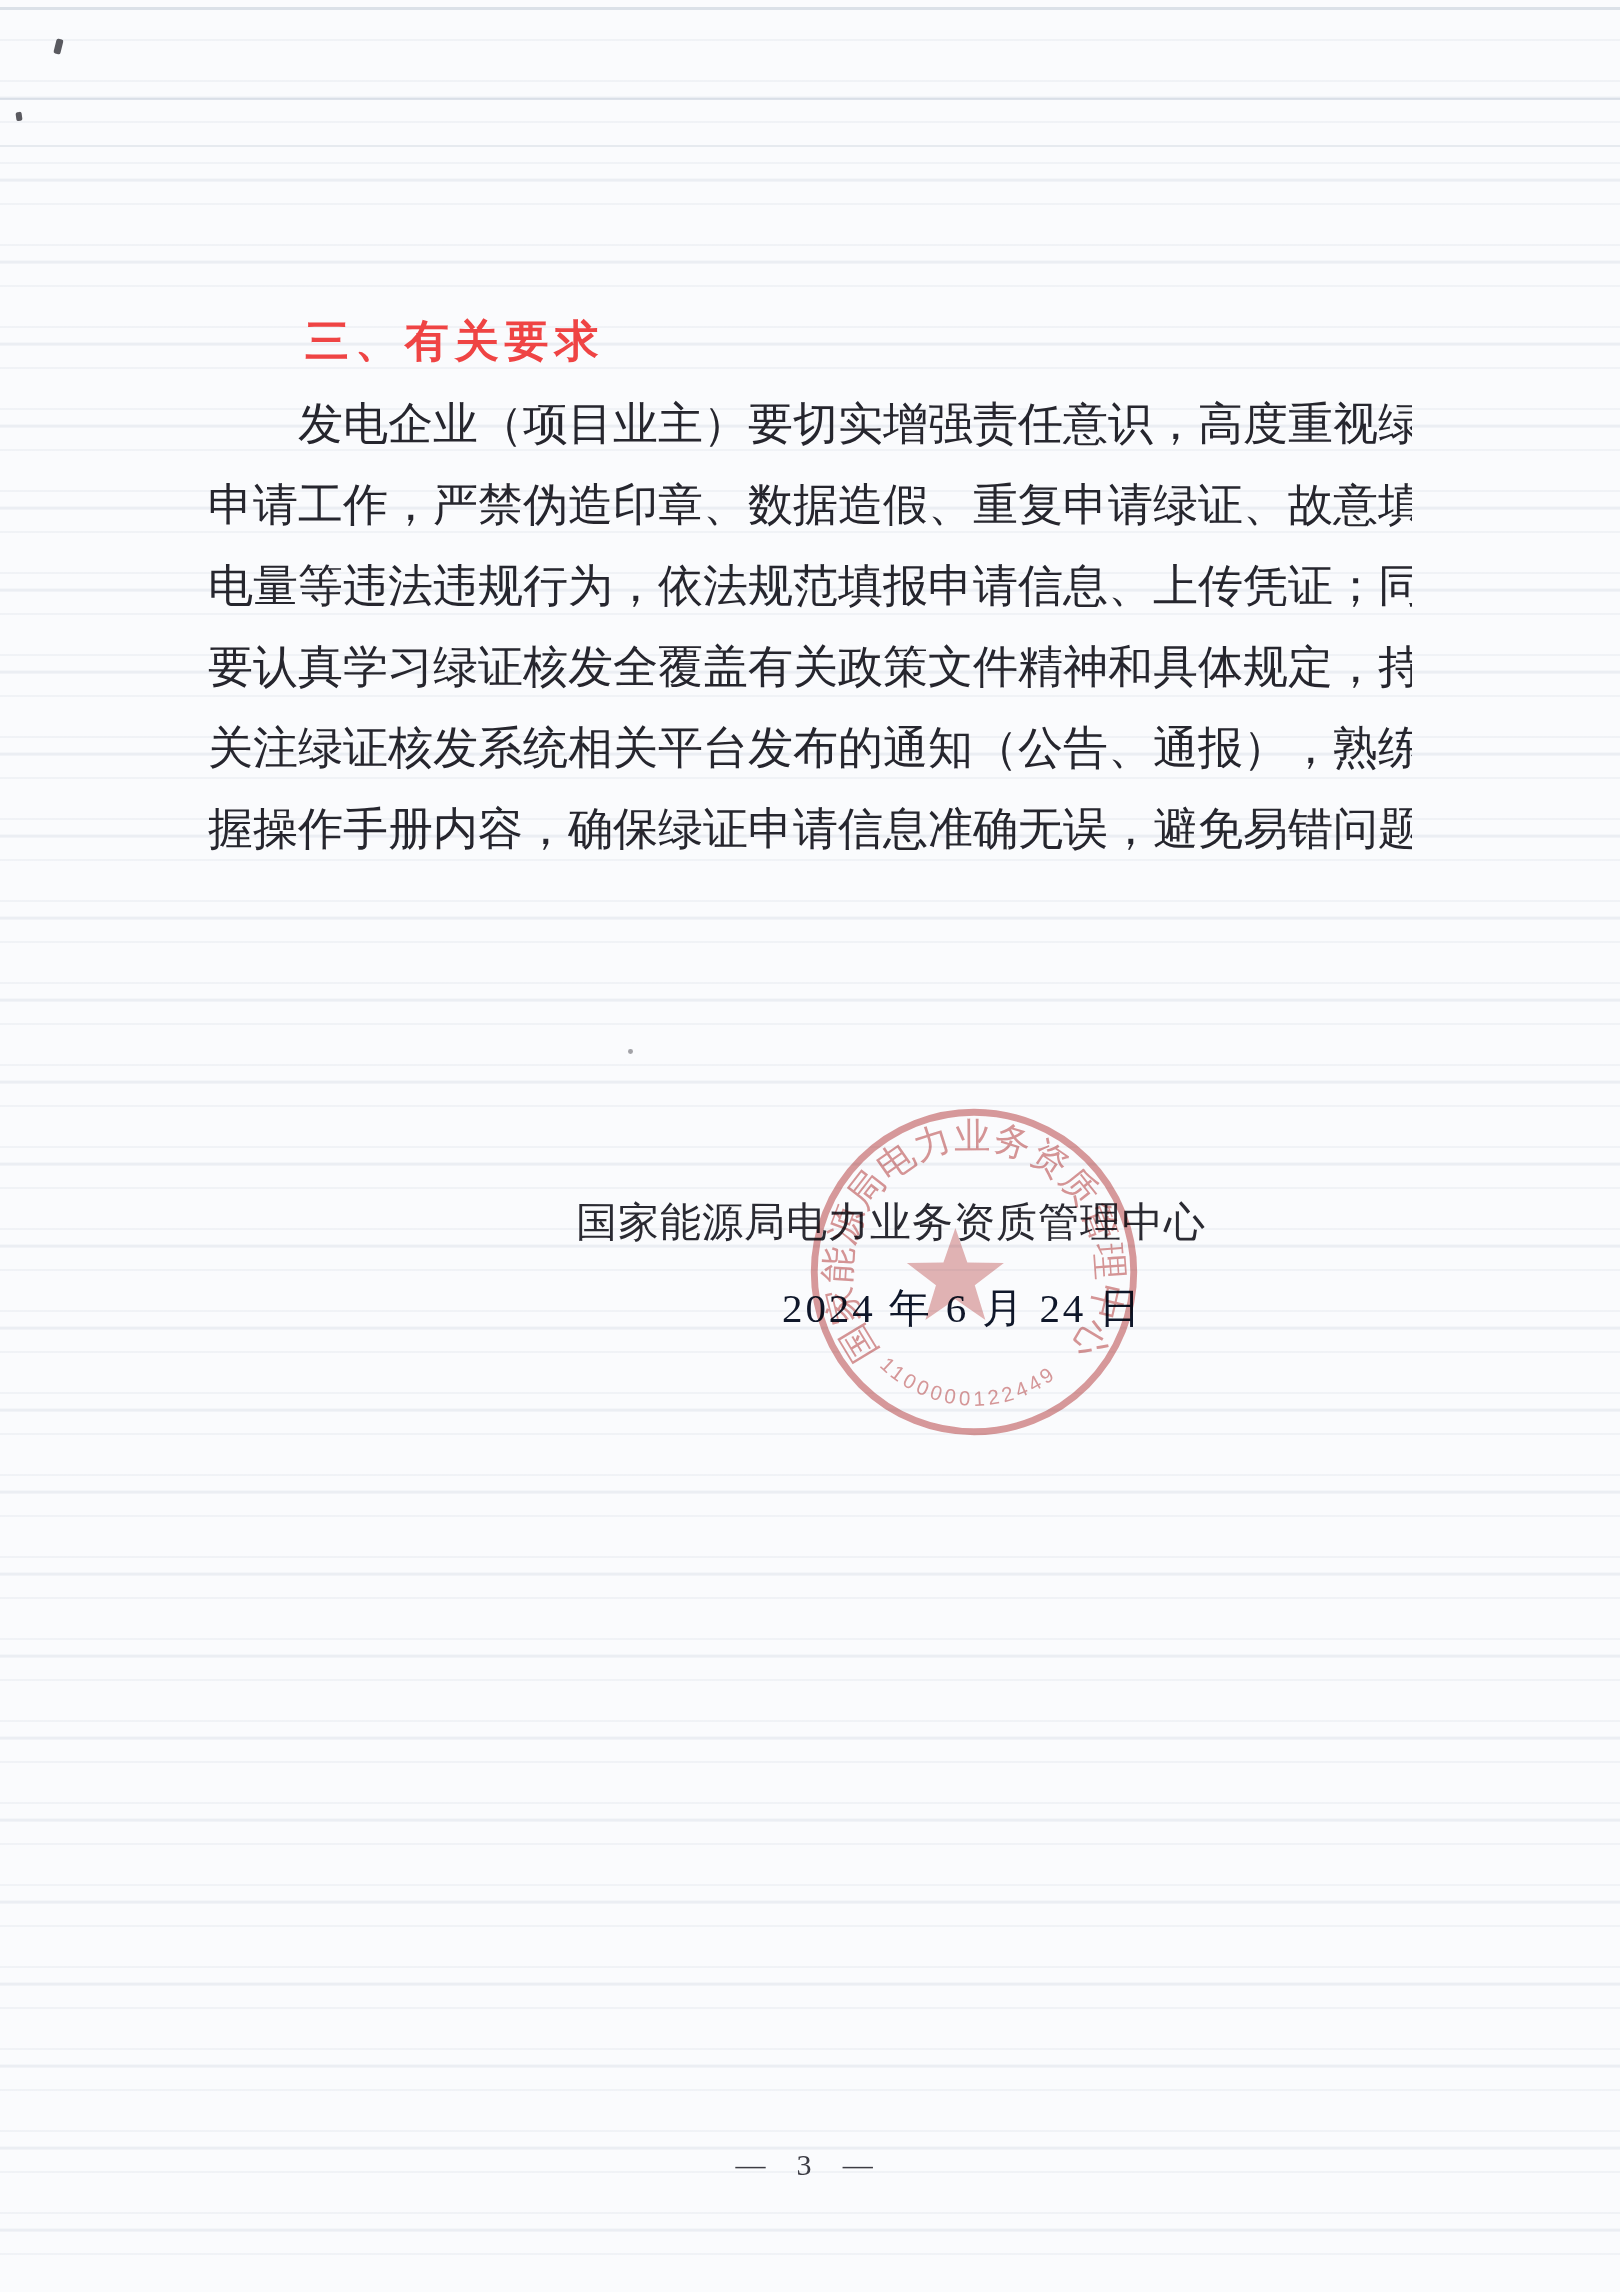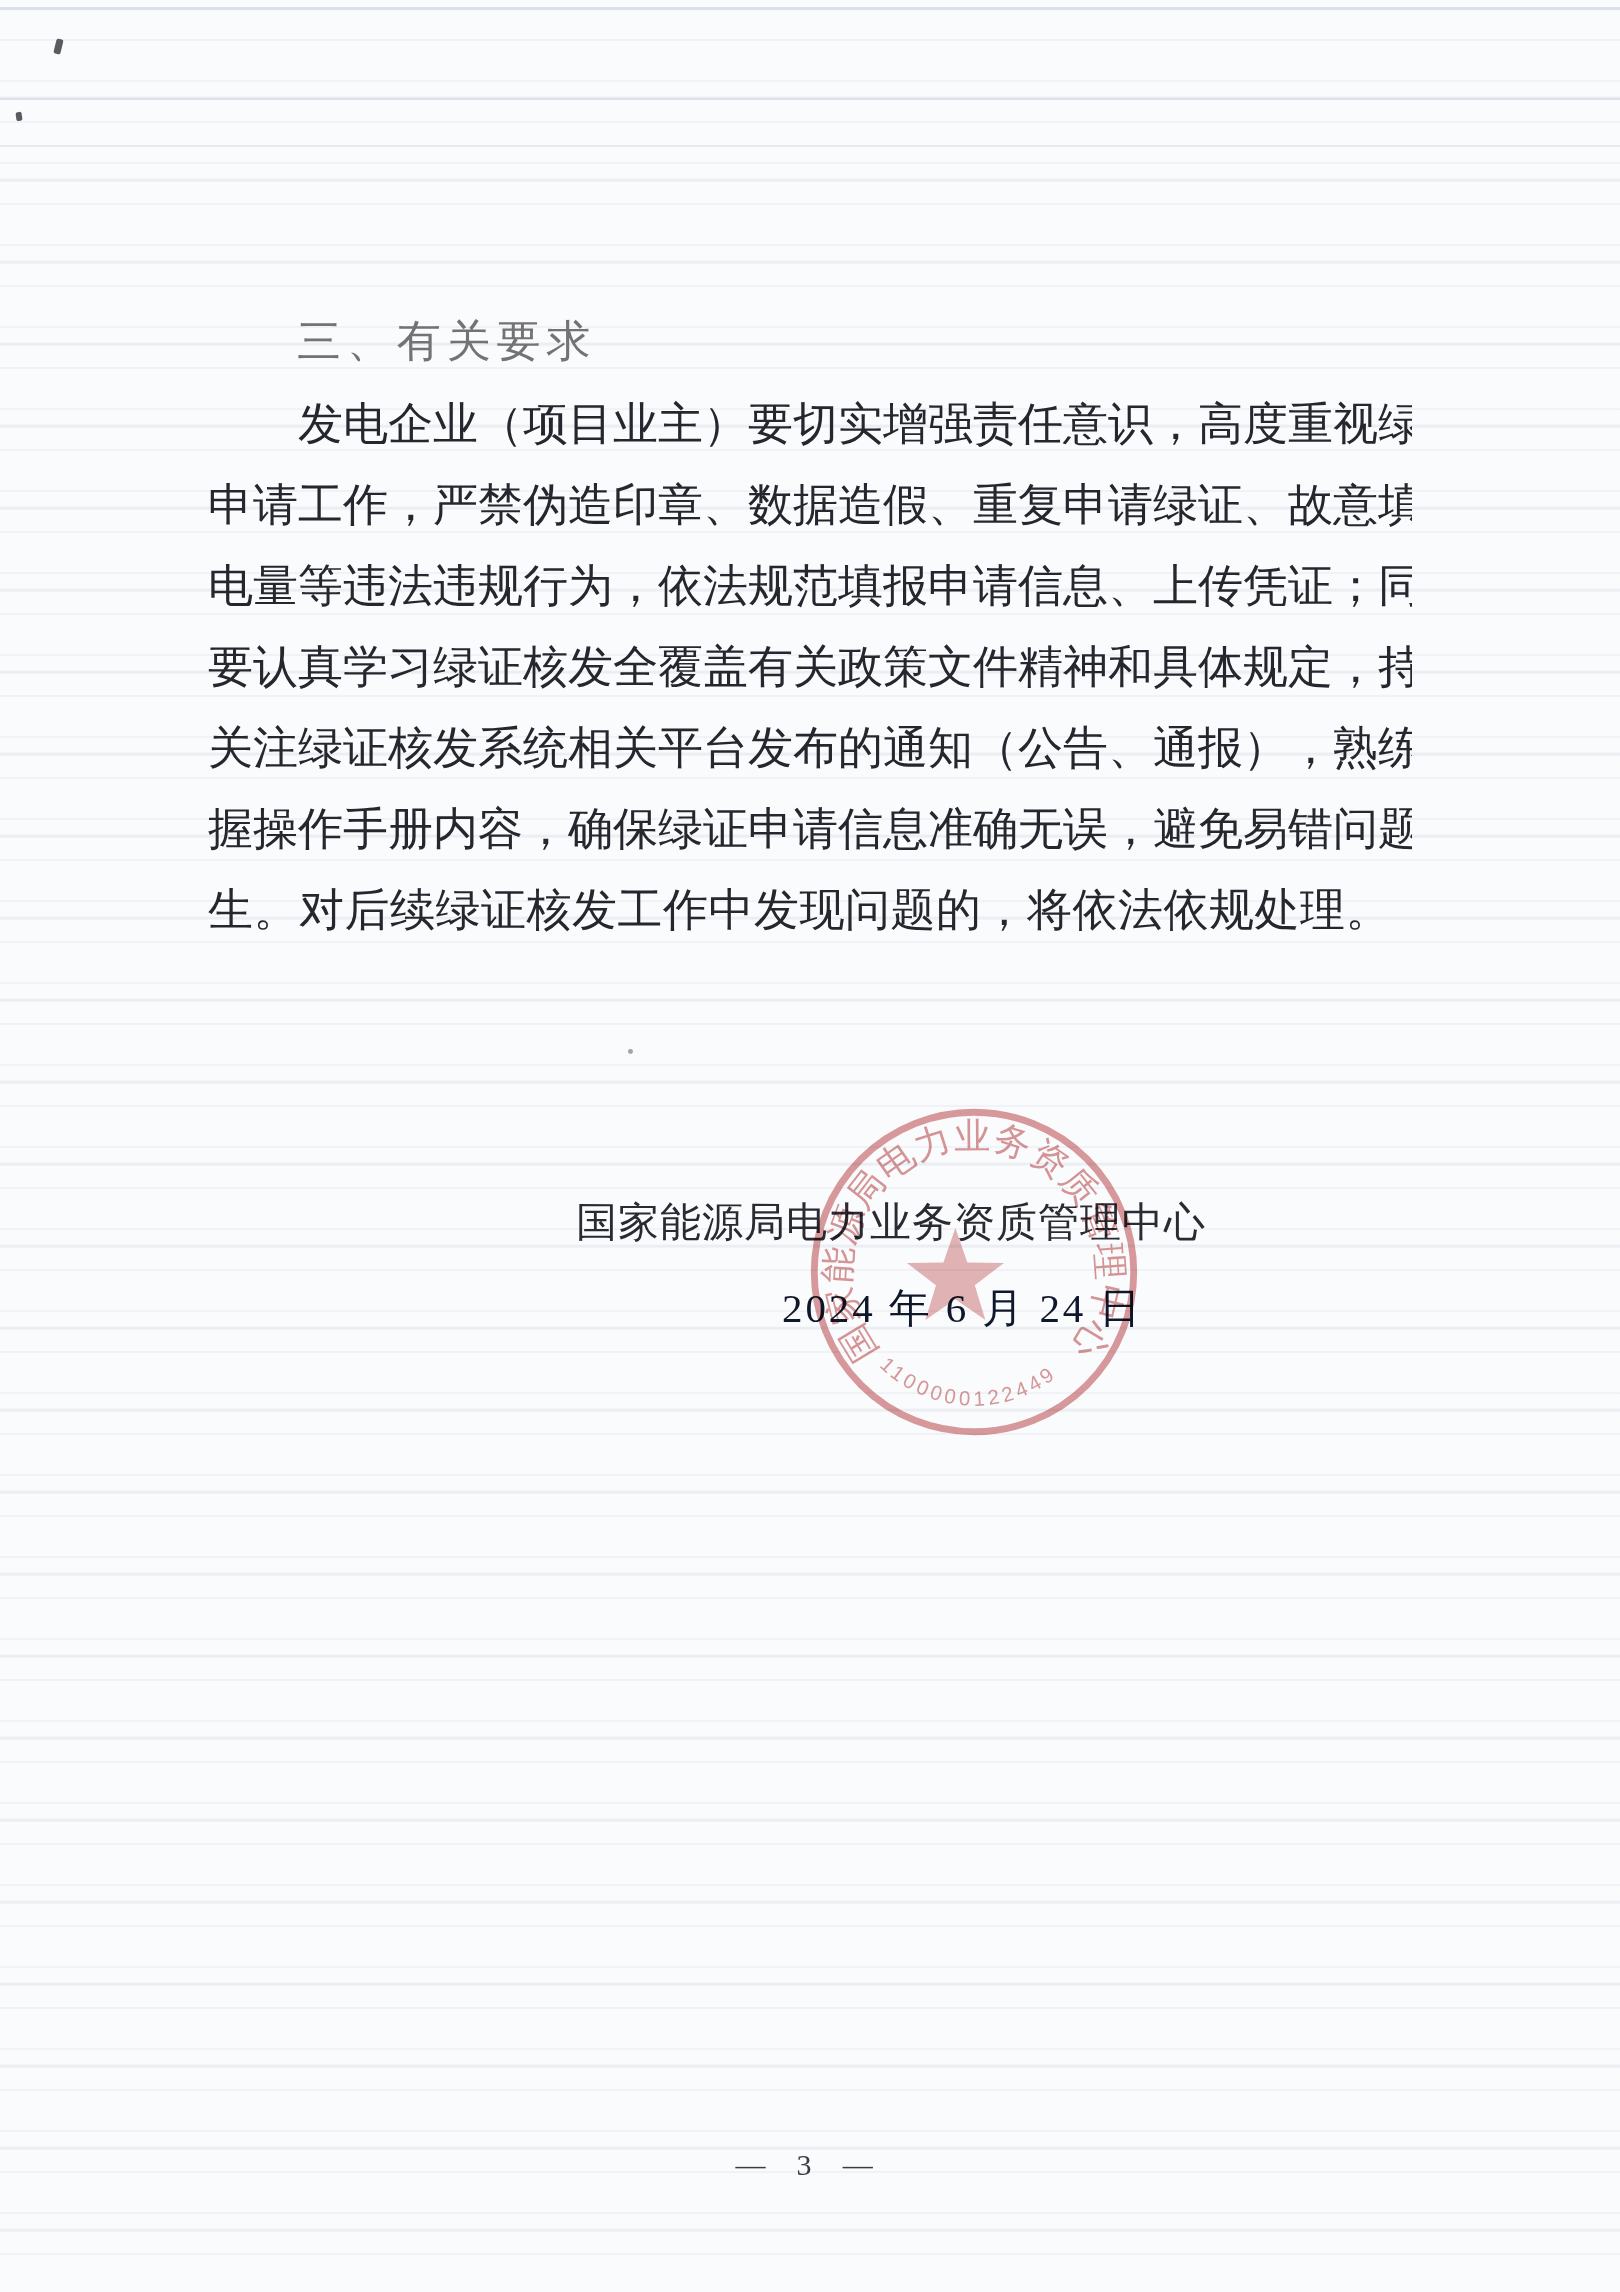--- a/index.html
+++ b/index.html
@@ -23,24 +23,24 @@
     position:absolute;inset:0;pointer-events:none;
     background-image:repeating-linear-gradient(180deg,
       transparent 0px, transparent 79px,
       rgba(196,204,216,0.28) 79px, rgba(196,204,216,0.28) 82px);
     background-position:0 17.6px;
   }
   .streak-line{position:absolute;left:0;width:100%;pointer-events:none;}
   .speck{position:absolute;background:#5a5a60;border-radius:2px;}
 
   .heading{
-    position:absolute;left:297px;top:314px;
+    position:absolute;left:305px;top:314px;
     font-family:"Liberation Sans","DejaVu Sans",sans-serif;
-    font-weight:400;font-size:44px;line-height:53px;
-    letter-spacing:5.9px;color:#737373;white-space:nowrap;
+    font-weight:700;font-size:44px;line-height:53px;
+    letter-spacing:5.9px;color:#ef4444;white-space:nowrap;
   }
   .paragraph{
     position:absolute;left:208px;top:384px;width:1204px;
     font-size:45px;
   }
   .para-line{
     height:81px;line-height:81px;
     text-align:justify;text-align-last:justify;
     text-justify:inter-ideograph;
     overflow:hidden;white-space:nowrap;
@@ -95,21 +95,20 @@
 
   <div class="heading">三、有关要求</div>
 
   <div class="paragraph">
     <div class="para-line first">发电企业（项目业主）要切实增强责任意识，高度重视绿证</div>
     <div class="para-line">申请工作，严禁伪造印章、数据造假、重复申请绿证、故意填错</div>
     <div class="para-line">电量等违法违规行为，依法规范填报申请信息、上传凭证；同时</div>
     <div class="para-line">要认真学习绿证核发全覆盖有关政策文件精神和具体规定，持续</div>
     <div class="para-line">关注绿证核发系统相关平台发布的通知（公告、通报），熟练掌</div>
     <div class="para-line">握操作手册内容，确保绿证申请信息准确无误，避免易错问题发</div>
-    <div class="para-line last">生。对后续绿证核发工作中发现问题的，将依法依规处理。</div>
   </div>
 
   <div class="sig-org">国家能源局电力业务资质管理中心</div>
   <div class="sig-date">2024 年 6 月 24 日</div>
 
   <svg class="seal" viewBox="-200 -200 400 400" xmlns="http://www.w3.org/2000/svg">
     <defs>
       <path id="ringPath" d="M -96.5 81 A 126 126 0 1 1 96.5 81" fill="none"></path>
       <path id="serialPath" d="M -97 96 A 136.5 136.5 0 0 0 97 96" fill="none"></path>
     </defs>

